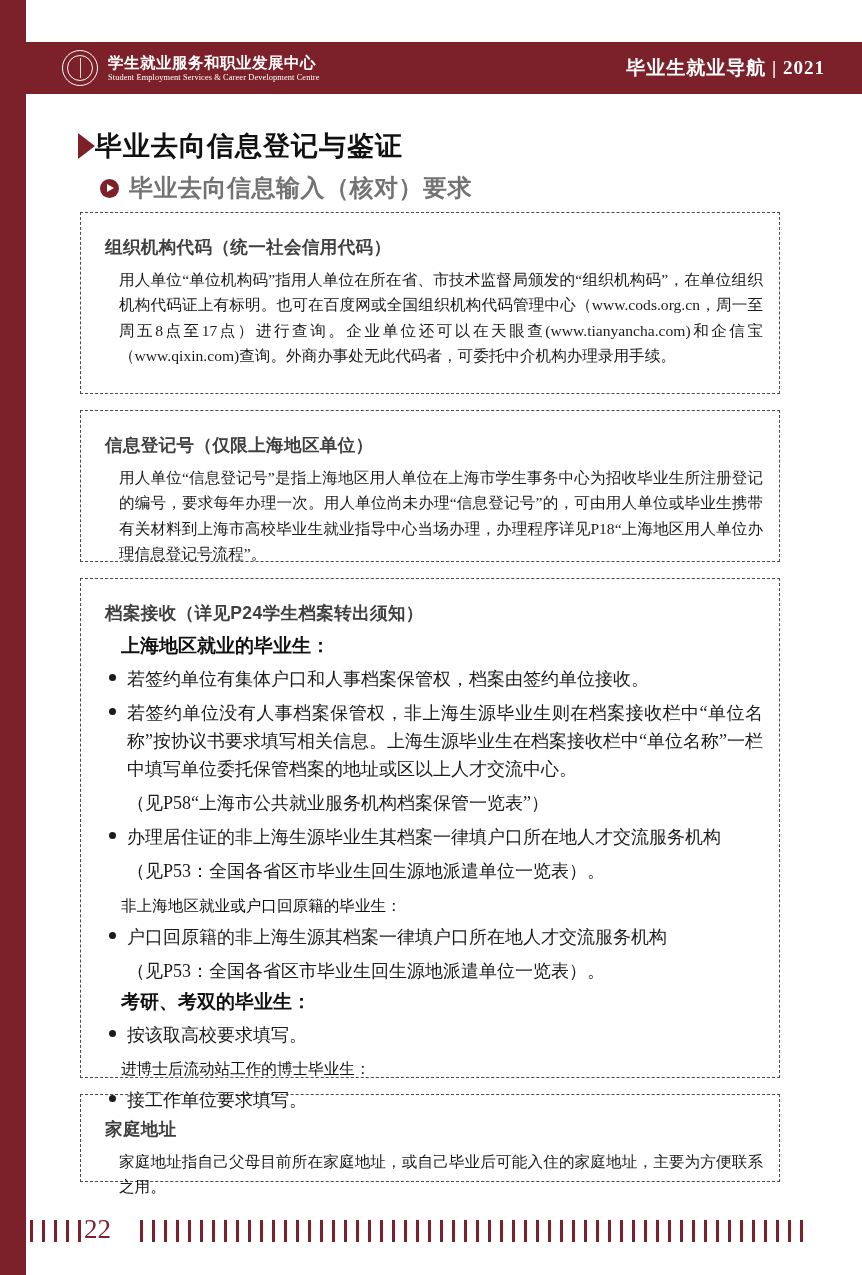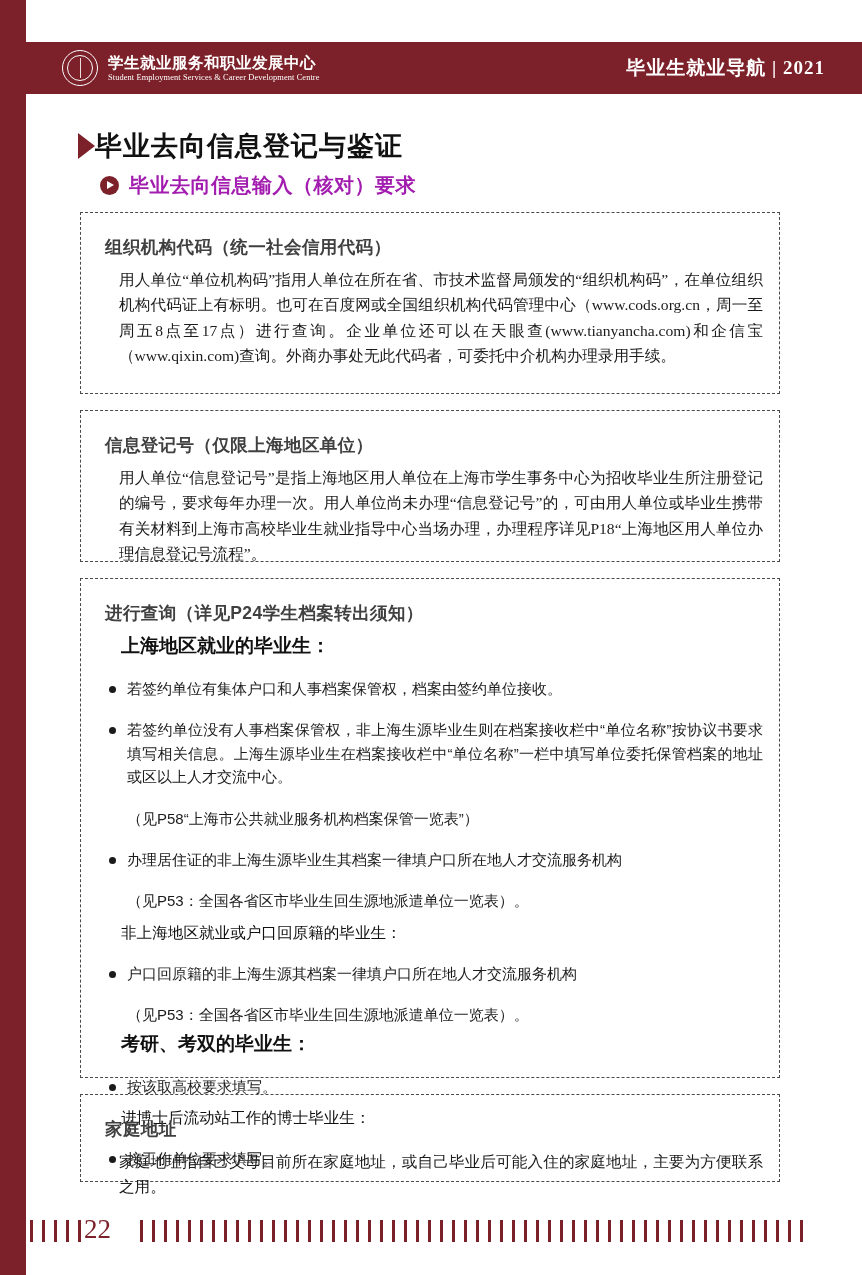--- a/index.html
+++ b/index.html
@@ -146,23 +146,23 @@
     left: 7px;
     top: 5px;
     width: 0;
     height: 0;
     border-top: 4.5px solid transparent;
     border-bottom: 4.5px solid transparent;
     border-left: 7px solid #ffffff;
   }
   .subtitle-text {
     font-family: Liberation Mono, monospace;
-    font-size: 20px;
-    font-weight: bold;
-    color: #a21caf;
+    font-size: 24px;
+    font-weight: bold;
+    color: #737373;
     letter-spacing: .5px;
   }
 
   
   .box {
     position: absolute;
     left: 80px;
     width: 700px;
     border: 1.4px dashed #4a4a4a;
     box-sizing: border-box;
@@ -207,26 +207,26 @@
     font-size: 15.6px;
     margin-top: 10px;
   }
   ul.bl {
     list-style: none;
     margin: 0;
     padding: 0;
   }
   ul.bl > li {
     position: relative;
-    font-family: Liberation Sans, sans-serif;
-    font-size: 15px;
+    font-family: Liberation Serif, serif;
+    font-size: 18px;
     line-height: 1.56;
     color: #1b1b1b;
     padding-left: 22px;
-    margin: 18px 0 1px 8px;
+    margin: 6px 0 1px 8px;
     text-align: justify;
   }
   ul.bl > li::before {
     content: "";
     position: absolute;
     left: 4px;
     top: 9px;
     width: 7px;
     height: 7px;
     border-radius: 50%;
@@ -300,21 +300,21 @@
   <div class="box-title">组织机构代码（统一社会信用代码）</div>
   <p class="para">用人单位“单位机构码”指用人单位在所在省、市技术监督局颁发的“组织机构码”，在单位组织机构代码证上有标明。也可在百度网或全国组织机构代码管理中心（www.cods.org.cn，周一至周五8点至17点）进行查询。企业单位还可以在天眼查(www.tianyancha.com)和企信宝（www.qixin.com)查询。外商办事处无此代码者，可委托中介机构办理录用手续。</p>
 </div>
 
 <div class="box" id="box-reg">
   <div class="box-title">信息登记号（仅限上海地区单位）</div>
   <p class="para">用人单位“信息登记号”是指上海地区用人单位在上海市学生事务中心为招收毕业生所注册登记的编号，要求每年办理一次。用人单位尚未办理“信息登记号”的，可由用人单位或毕业生携带有关材料到上海市高校毕业生就业指导中心当场办理，办理程序详见P18“上海地区用人单位办理信息登记号流程”。</p>
 </div>
 
 <div class="box" id="box-archive">
-  <div class="box-title">进行查询（详见P24学生档案转出须知）</div>
+  <div class="box-title">档案接收（详见P24学生档案转出须知）</div>
 
   <div class="sub-head">上海地区就业的毕业生：</div>
   <ul class="bl">
     <li>若签约单位有集体户口和人事档案保管权，档案由签约单位接收。</li>
     <li>若签约单位没有人事档案保管权，非上海生源毕业生则在档案接收栏中“单位名称”按协议书要求填写相关信息。上海生源毕业生在档案接收栏中“单位名称”一栏中填写单位委托保管档案的地址或区以上人才交流中心。</li>
     <li class="nobullet">（见P58“上海市公共就业服务机构档案保管一览表”）</li>
     <li>办理居住证的非上海生源毕业生其档案一律填户口所在地人才交流服务机构</li>
     <li class="nobullet">（见P53：全国各省区市毕业生回生源地派遣单位一览表）。</li>
   </ul>
 

